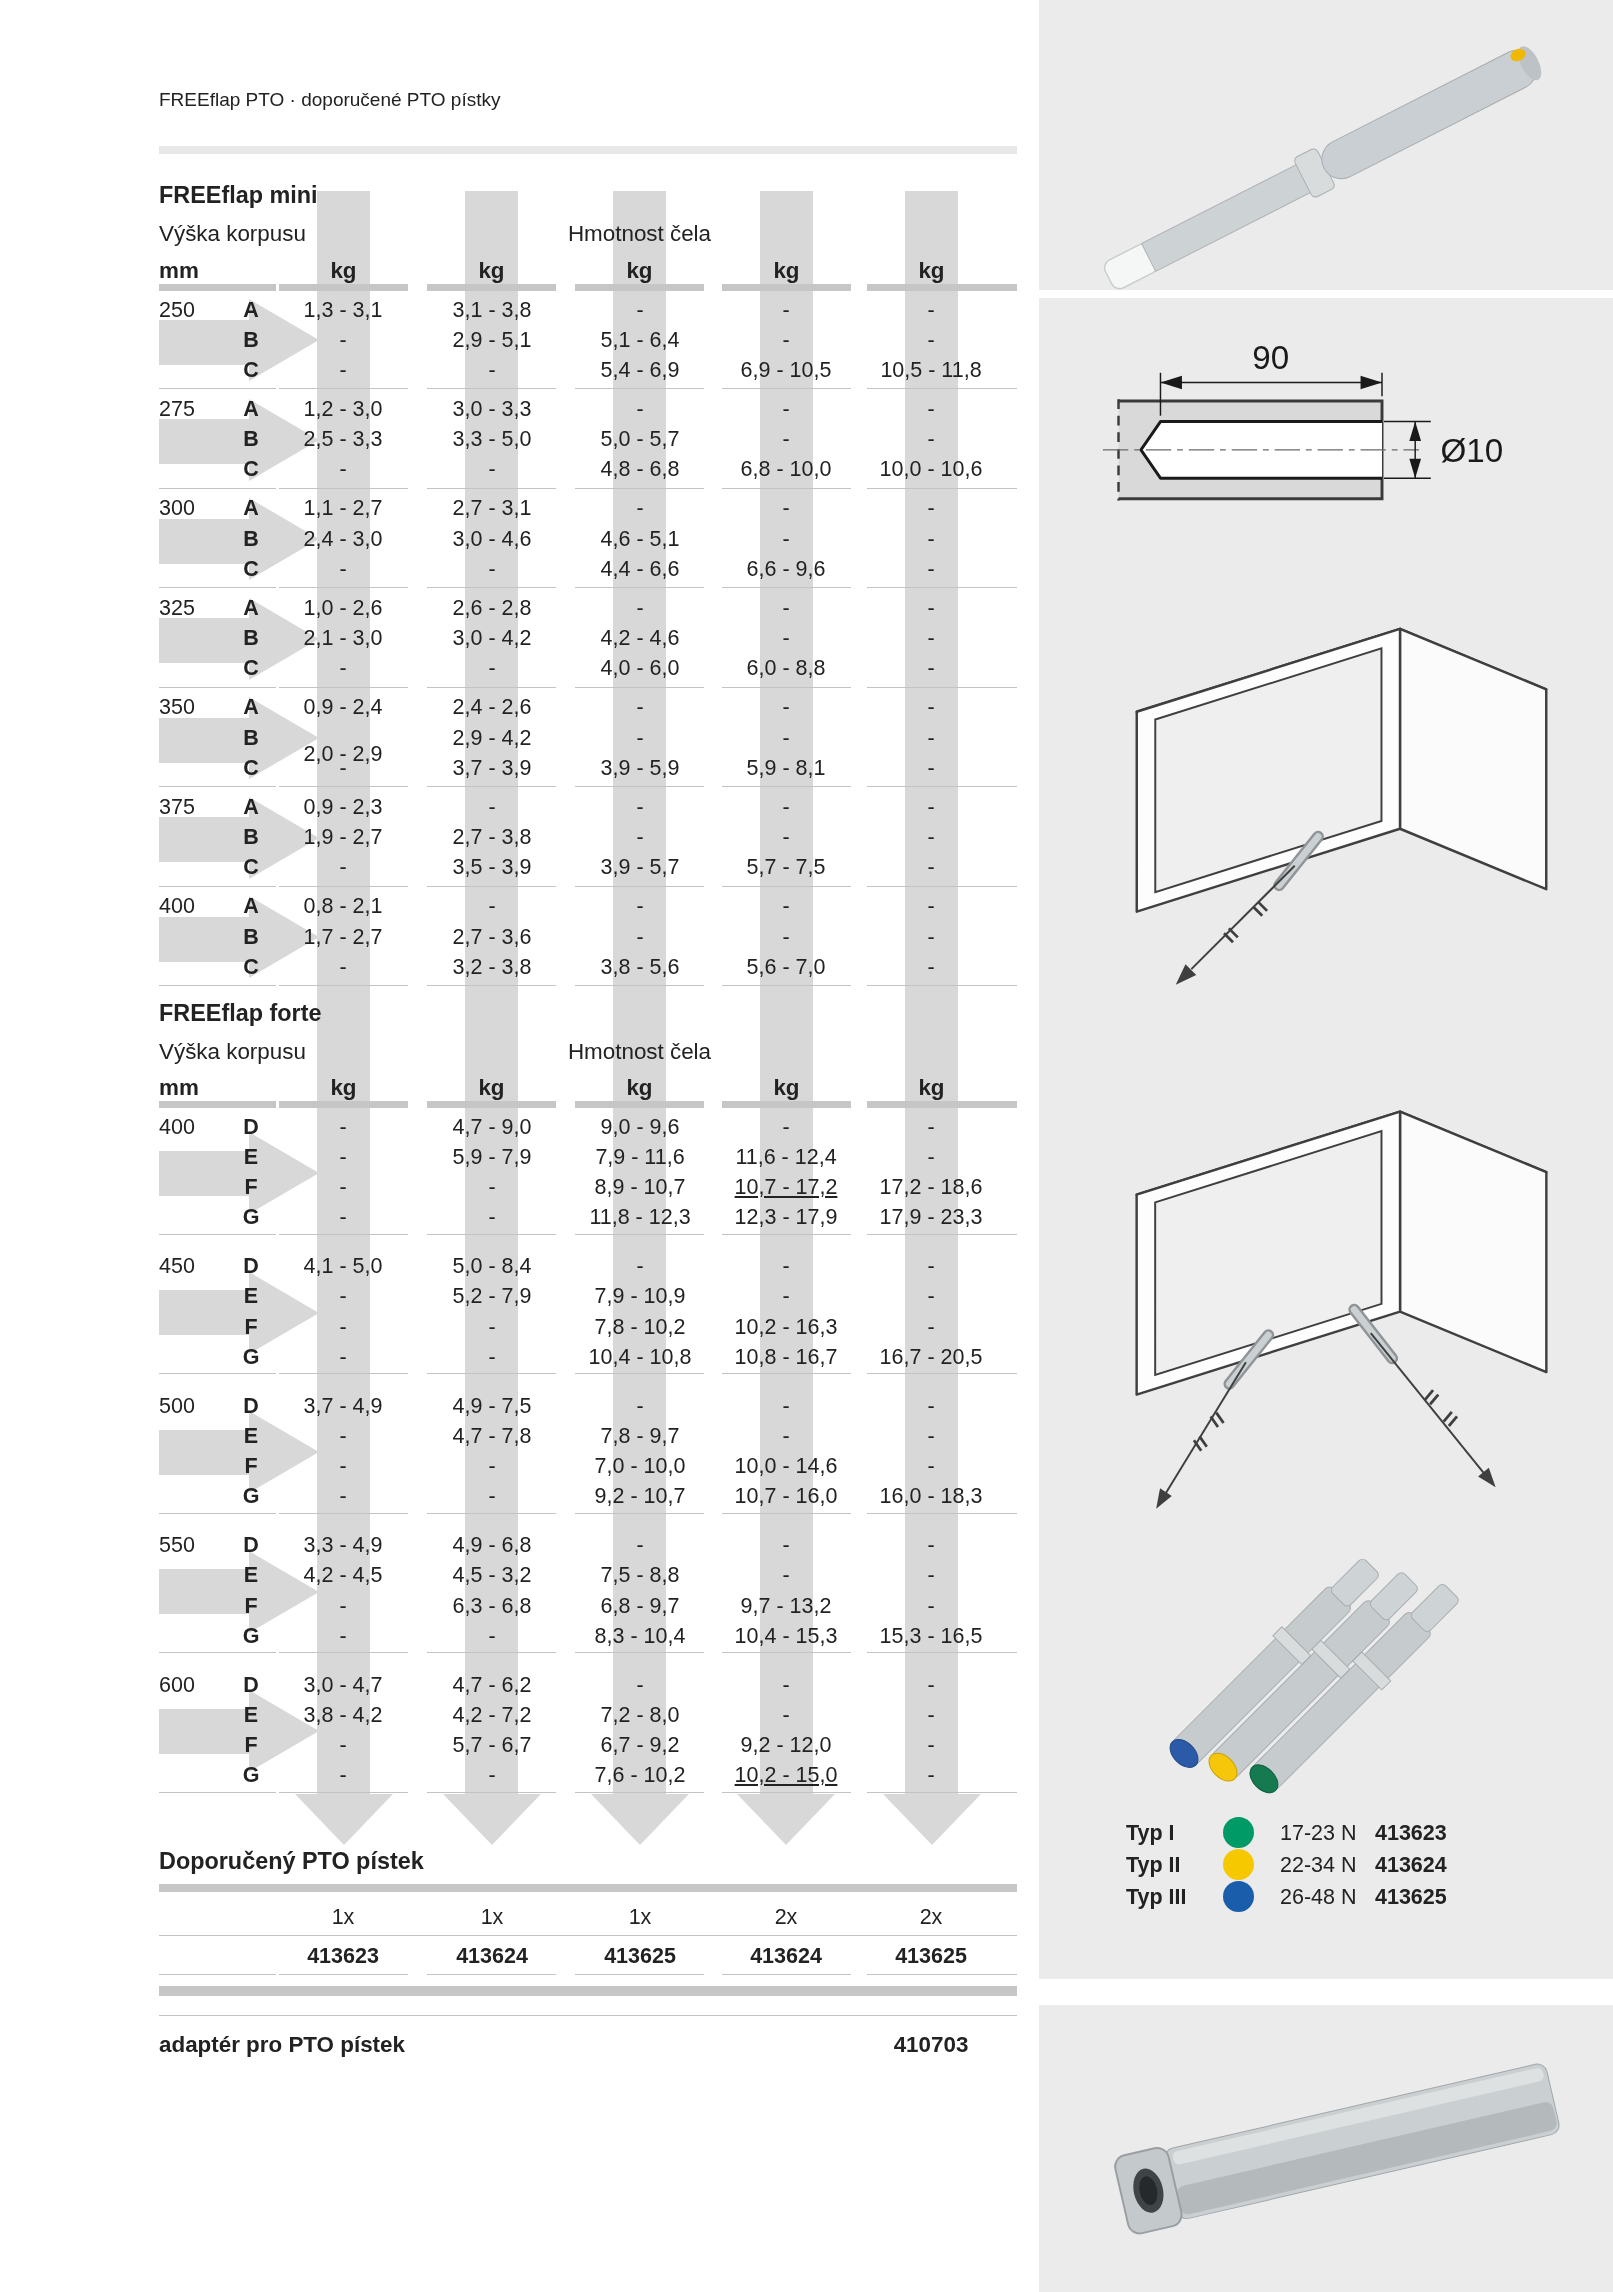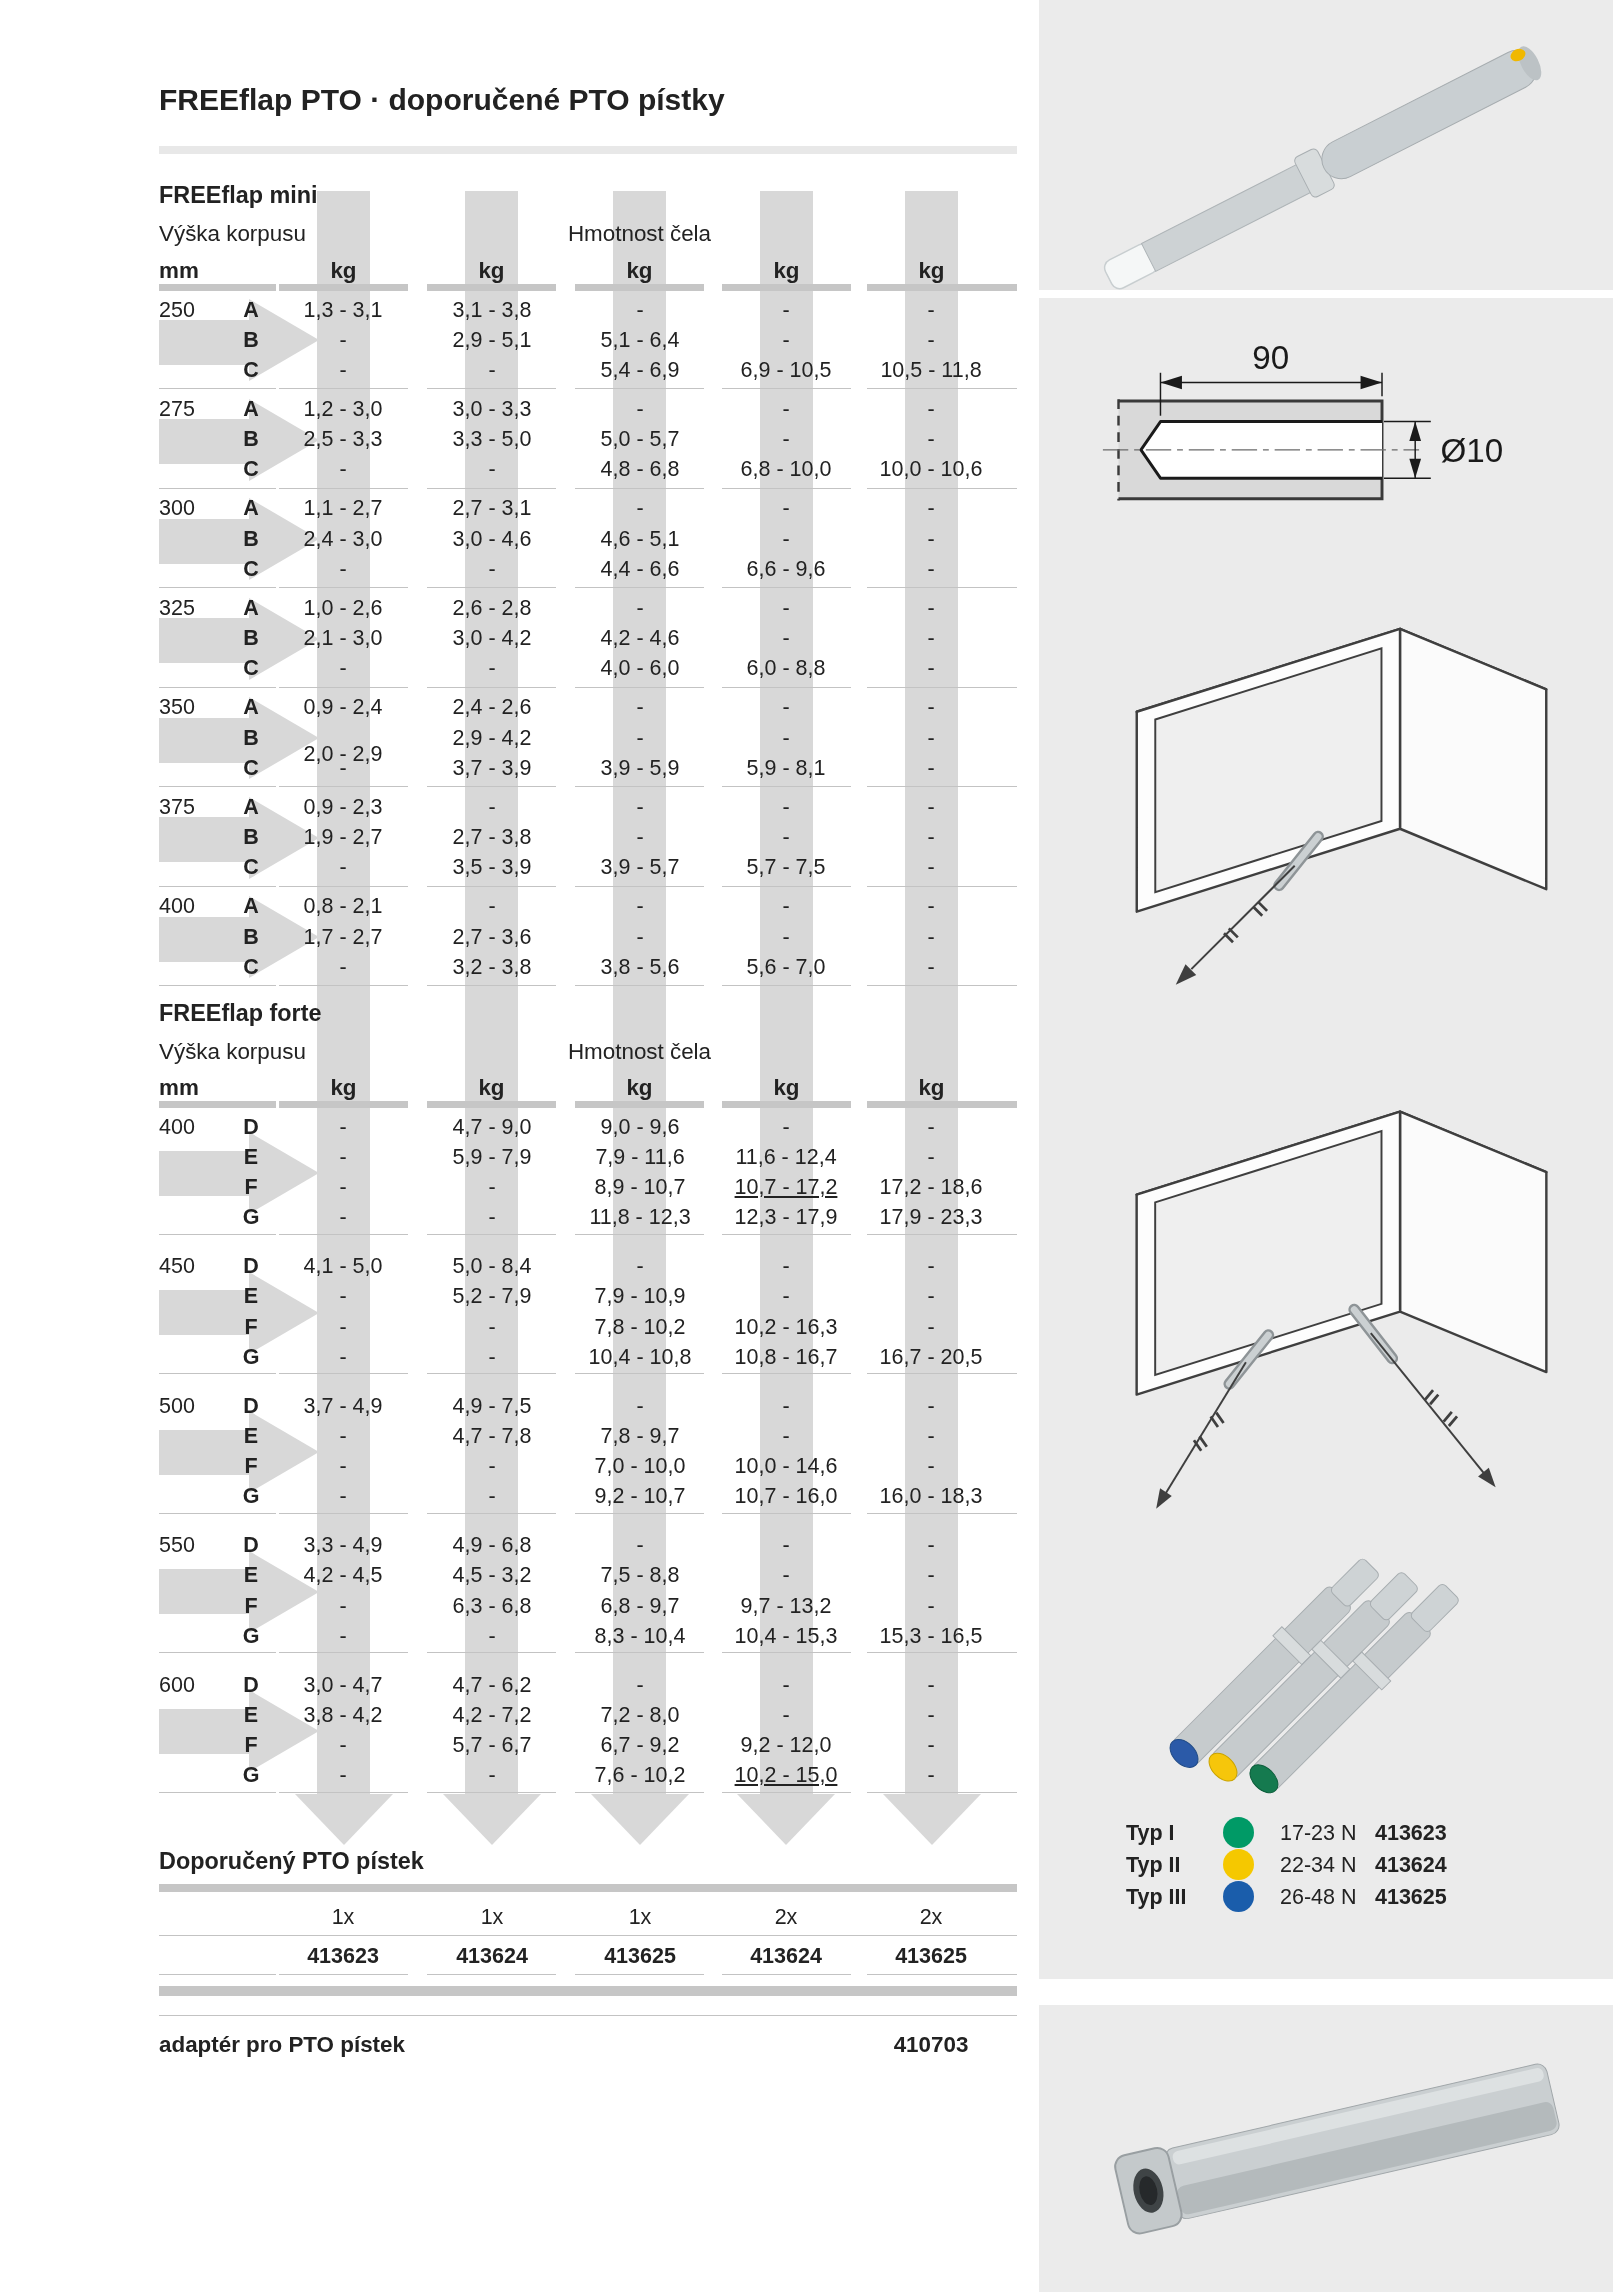--- a/index.html
+++ b/index.html
@@ -4,21 +4,21 @@
 <style>
   html,body{margin:0;padding:0;background:#fff;}
   #canvas{position:relative;width:1613px;height:2293px;background:#ffffff;
           font-family:"Liberation Sans",sans-serif;color:#222;overflow:hidden;}
   .abs{position:absolute;}
   .panel{position:absolute;left:1039px;width:574px;background:#ebebeb;}
   .b{font-weight:bold;}
   .ctr{text-align:center;}
   .v{font-size:21.5px;line-height:30px;}
   .hd{font-size:22.4px;line-height:29px;}
-  .title{font-size:30px;line-height:31px;font-weight:bold;}
+  .title{font-size:19px;line-height:31px;font-weight:normal;}
   .subtitle{font-size:25px;line-height:31px;}
   .sec-title{font-size:23.4px;line-height:29px;font-weight:bold;}
   .rule-light{background:#e8e8e8;height:7.8px;}
   .rule-thick{background:#c6c6c6;}
   .hair{background:#c3c3c3;height:1px;}
   svg text{font-family:"Liberation Sans",sans-serif;}
 </style>
 </head>
 <body>
 

